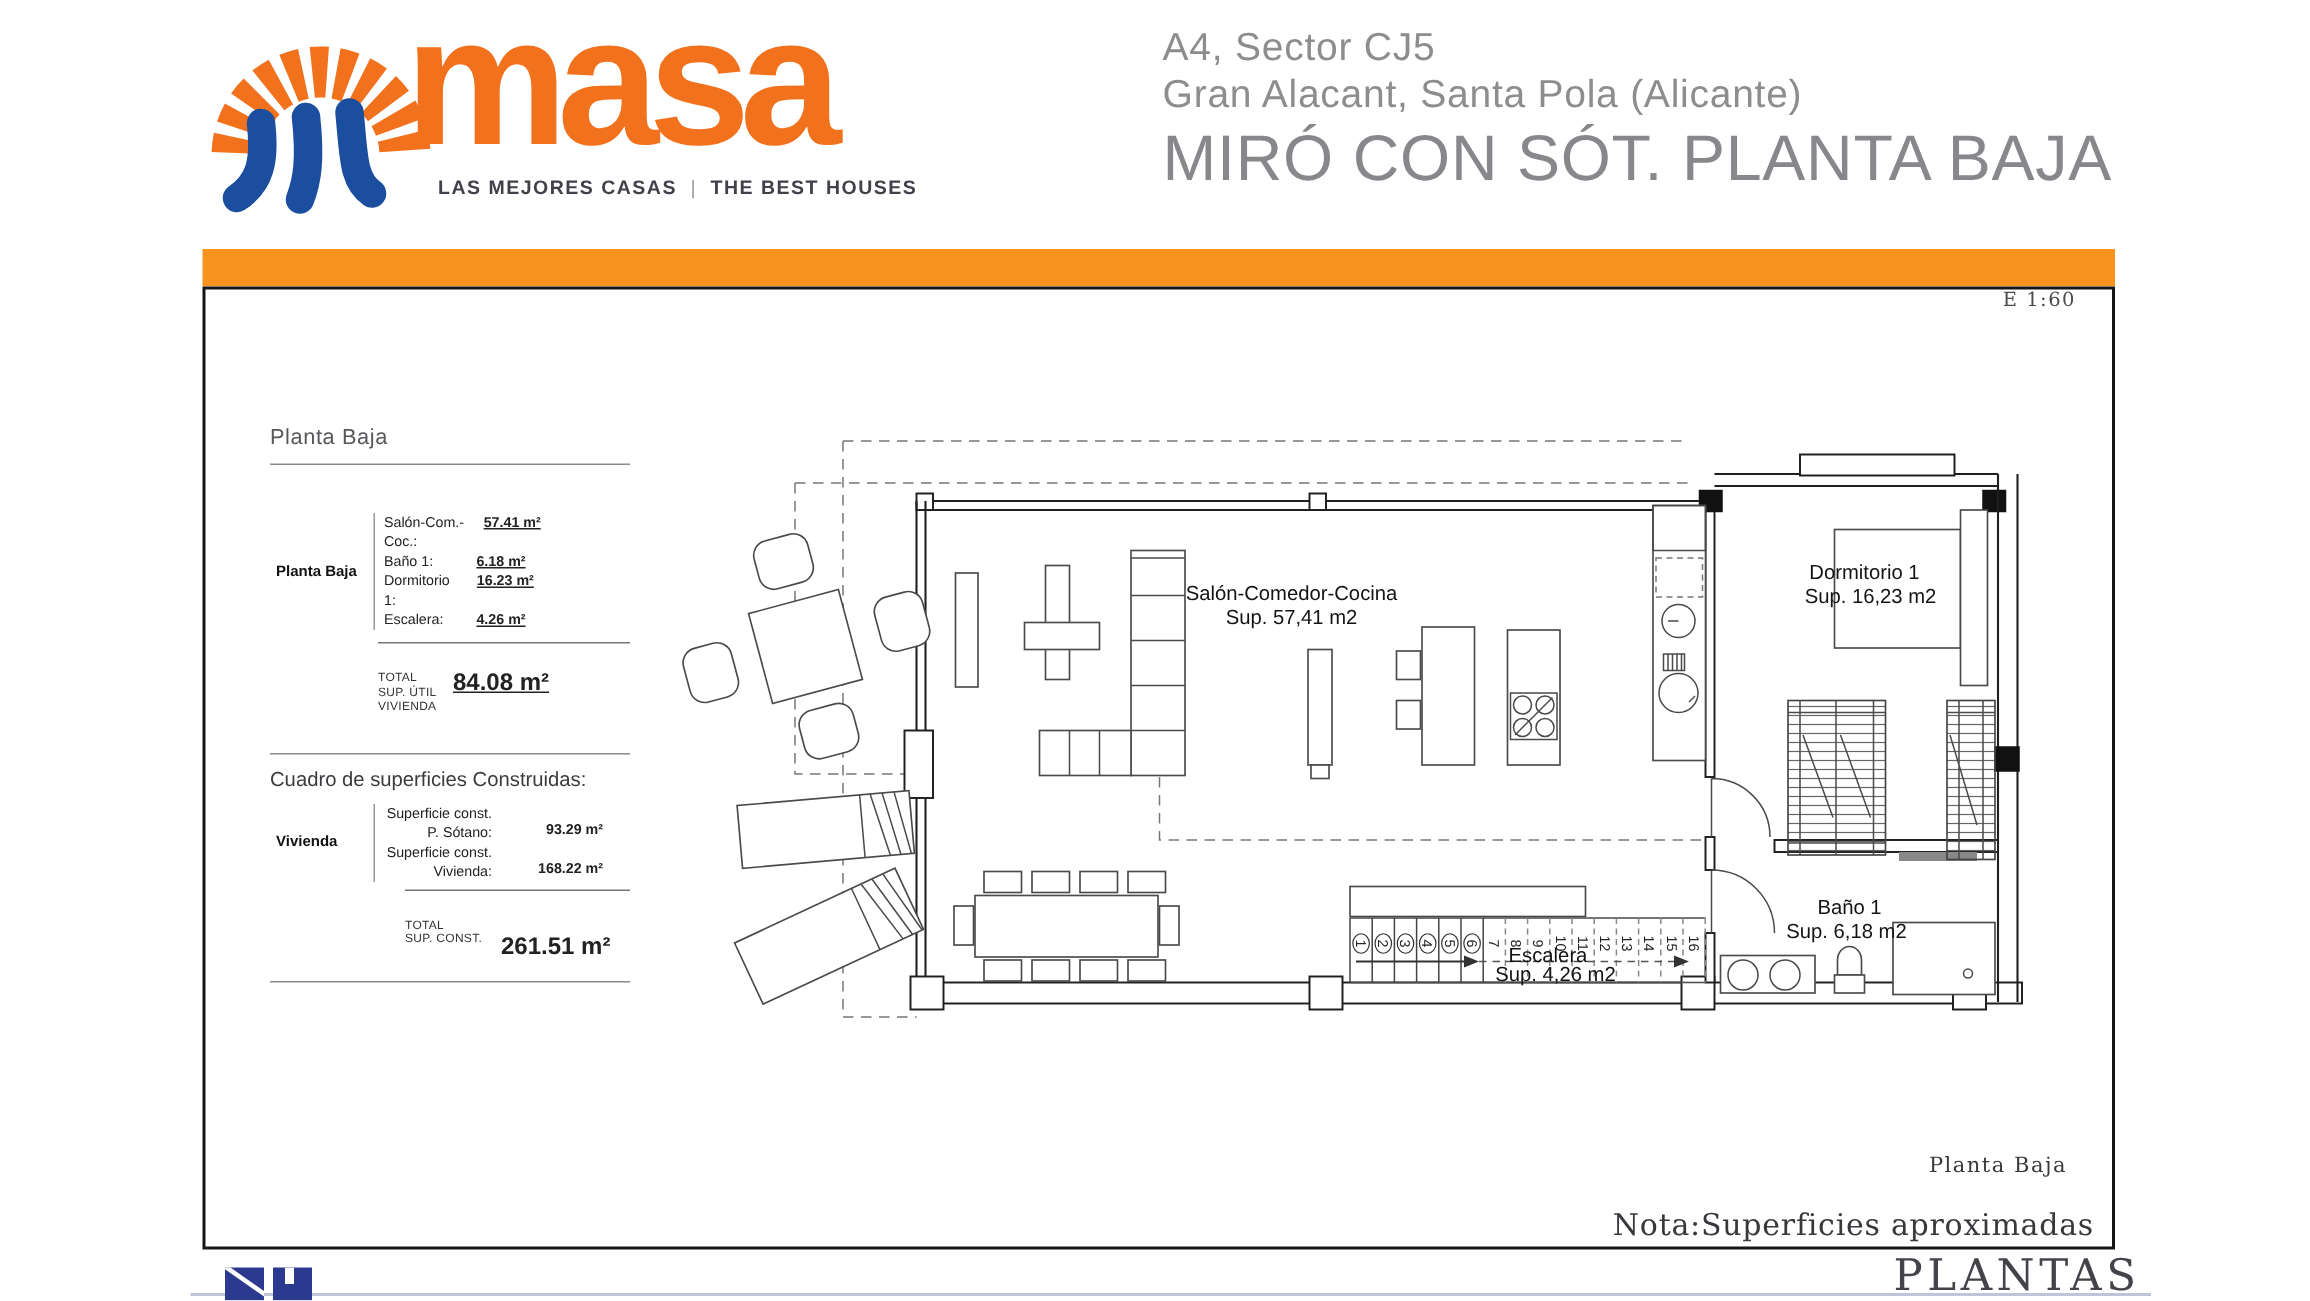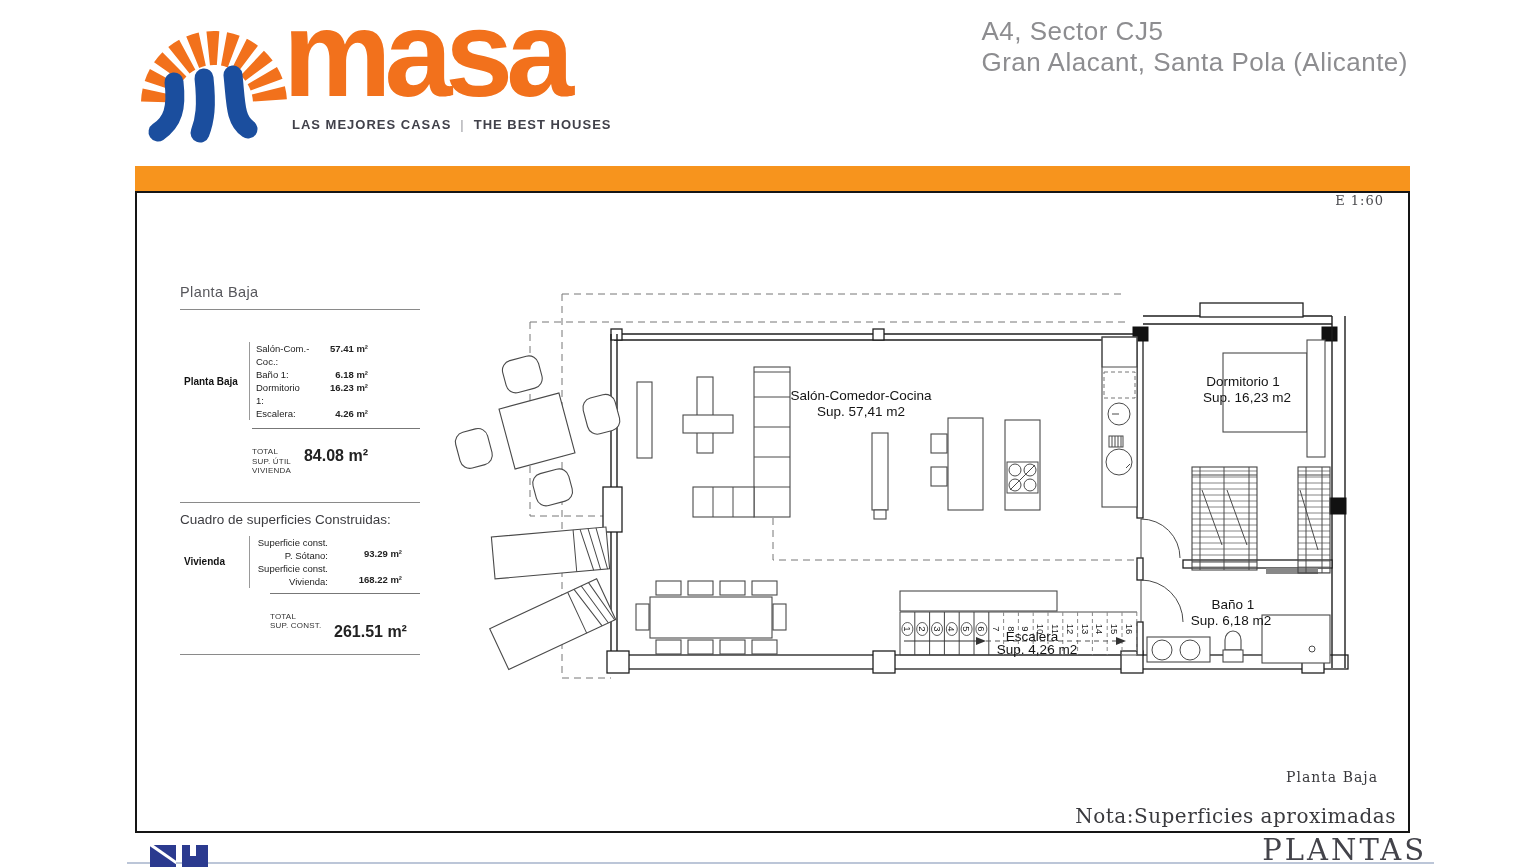--- a/index.html
+++ b/index.html
@@ -1,20 +1,20 @@
 <!DOCTYPE html>
 <html><head>
 <meta charset="utf-8">
 <style>
   html,body{margin:0;padding:0;background:#ffffff;}
   #page{position:relative;width:1540px;height:867px;background:#fff;overflow:hidden;
         font-family:"Liberation Sans",sans-serif;}
   
   #logo-svg{position:absolute;left:138px;top:16px;}
-  #wordmark{position:absolute;left:283px;top:0px;font-size:122px;line-height:0.9;
+  #wordmark{position:absolute;left:270px;top:0px;font-size:122px;line-height:0.9;
             font-weight:bold;letter-spacing:-7px;color:#F2711C;text-align:right;}
   #tagline{position:absolute;left:292px;top:117px;font-size:13px;font-weight:bold;
            color:#41414a;letter-spacing:1px;white-space:nowrap;}
   #tagline .sep{color:#9a9aa0;margin:0 9px;font-weight:normal;}
   #hdr-right{position:absolute;right:132px;top:16px;text-align:left;color:#8d8d90;}
   .hline{font-size:26px;line-height:31px;letter-spacing:0.5px;}
   #htitle{font-size:43px;line-height:50px;margin-top:3px;color:#88888c;letter-spacing:0.5px;}
   
   #orange-bar{position:absolute;left:135px;top:166px;width:1275px;height:25px;background:#F7941D;}
   #frame{position:absolute;left:135px;top:191px;width:1275px;height:642px;
@@ -28,21 +28,21 @@
   .ttitle2{font-size:13.5px;color:#3c3c40;margin-top:9px;}
   .sblock{display:flex;margin-top:32px;}
   .sblock.b2{margin-top:9px;}
   .sgroup{width:70px;border-right:1px solid #999;display:flex;align-items:center;
           font-weight:bold;font-size:10px;color:#111;padding-left:4px;box-sizing:border-box;}
   .srows{flex:1;padding-left:6px;display:flex;flex-direction:column;justify-content:center;}
   .srow{display:flex;justify-content:space-between;font-size:9.5px;line-height:13px;}
   .slabel{color:#222;}
   .b2 .slabel{flex:1;text-align:right;padding-right:6px;}
   .sval{font-weight:bold;white-space:nowrap;}
-  .b1 .sval{width:120px;text-align:right;padding-right:52px;box-sizing:border-box;}
+  .b1 .sval{width:120px;text-align:center;padding-right:52px;box-sizing:border-box;text-decoration:underline;}
   .b2 .sval{width:86px;text-align:right;padding-right:18px;box-sizing:border-box;margin-top:11px;}
   .stotal{display:flex;justify-content:space-between;border-top:1px solid #777;
           padding-top:18px;margin-top:8px;}
   .stotal.t1{margin-left:72px;}
   .stotal.t2{margin-left:90px;margin-top:5px;}
   .stlines{font-size:8px;line-height:9.5px;color:#333;letter-spacing:0.2px;}
   .rule{border-top:1px solid #8a8a8a;margin-top:26px;}
   .rule.last{margin-top:13px;}
   
   #plan{position:absolute;left:0;top:0;}
@@ -91,20 +91,21 @@
     </g>
   </svg>
   <div id="wordmark">masa</div>
   <div id="tagline">
     <span>LAS MEJORES CASAS</span><span class="sep">|</span><span>THE BEST HOUSES</span>
   </div>
 
   <div id="hdr-right">
     <div class="hline">A4, Sector CJ5</div>
     <div class="hline">Gran Alacant, Santa Pola (Alicante)</div>
+    <div id="htitle">MIRÓ CON SÓT. PLANTA BAJA</div>
   </div>
 
   <div id="orange-bar"></div>
   <div id="frame"></div>
   <div id="scale-note">E 1:60</div>
 
   <div id="tables">
     <div class="ttitle">Planta Baja</div>
 
     <div class="sblock b1">

